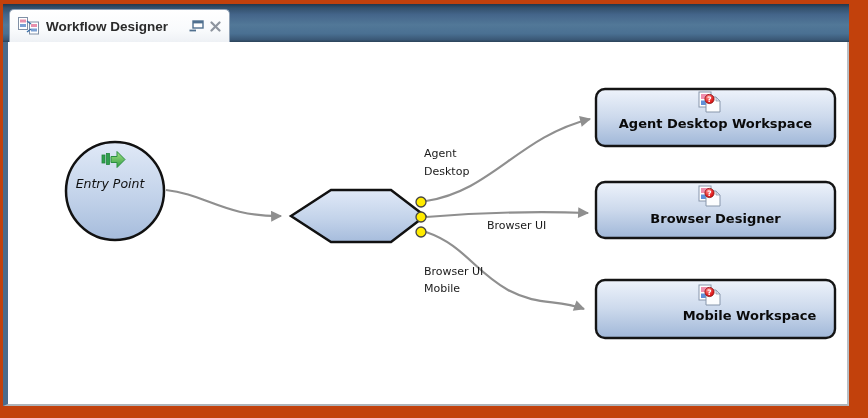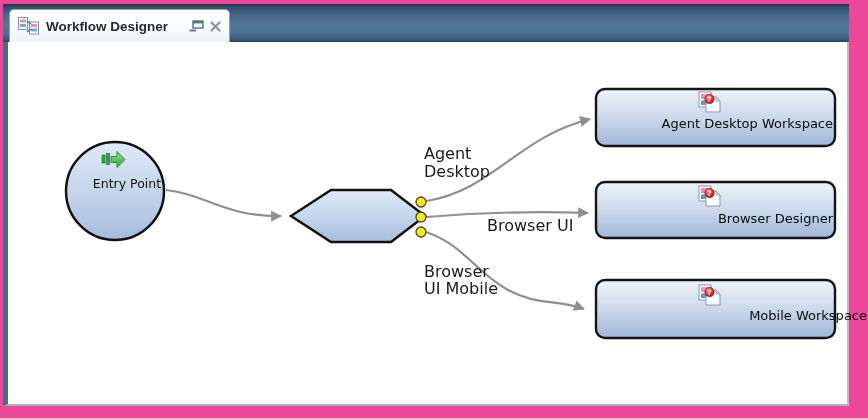--- a/index.html
+++ b/index.html
@@ -1,40 +1,40 @@
 <!DOCTYPE html>
 <html><head>
 <meta charset="utf-8">
 <style>
   html,body{margin:0;padding:0;}
   body{width:868px;height:418px;overflow:hidden;background:#000;font-family:"DejaVu Sans",sans-serif;}
-  .page{position:relative;width:868px;height:418px;background:#ec4899;}
+  .page{position:relative;width:868px;height:418px;background:#c2410c;}
 
   
   .frame{position:absolute;left:3px;top:4px;width:846px;height:402px;}
   .tabbar{position:absolute;left:0;top:0;width:100%;height:38px;
     background:linear-gradient(180deg,#22374b 0%,#33506c 10%,#44658a 28%,#527898 55%,#4a7092 78%,#3a5876 94%,#2b4258 100%);}
   .bodyarea{position:absolute;left:0;top:38px;width:100%;height:364px;background:#fff;
     border-left:5px solid #4a6b8c;border-right:2px solid #b9bec4;border-bottom:2px solid #aeb3b9;box-sizing:border-box;}
 
   
   .tab{position:absolute;left:6px;top:5px;width:221px;height:33px;box-sizing:border-box;
     background:linear-gradient(180deg,#ffffff 0%,#f8fafc 65%,#eef1f5 100%);
     border:1px solid #8fa1b5;border-bottom:none;border-radius:5px 5px 0 0;
     display:flex;align-items:center;gap:6px;padding:0 8px;z-index:3;}
   .tab-title{font-family:"Liberation Sans",sans-serif;font-weight:bold;font-size:13.5px;color:#2b2b2b;white-space:nowrap;}
   .tab-spacer{flex:1;}
   .tab .ic{display:flex;align-items:center;}
 
   
   .overlay{position:absolute;inset:0;z-index:2;}
   .overlay svg{position:absolute;left:0;top:0;}
-  .lbl{position:absolute;color:#141414;font-size:16px;line-height:17px;}
+  .lbl{position:absolute;color:#141414;font-size:11px;line-height:17px;}
   .node-lbl{text-align:center;font-size:12.5px;color:#101010;}
-  .box-lbl{text-align:right;font-size:13px;color:#0a0a0a;width:235px;left:598px;}
+  .box-lbl{text-align:center;font-size:13px;color:#0a0a0a;width:235px;left:598px;font-weight:bold;}
   .edge-lbl{color:#1a1a1a;}
 </style>
 </head>
 <body>
 
 <div class="page">
   <div class="frame">
     <div class="tabbar"></div>
 
     <div class="tab">
@@ -126,21 +126,21 @@
 
       <use href="#ws-icon" x="699" y="92"></use>
       <use href="#ws-icon" x="699" y="186"></use>
       <use href="#ws-icon" x="699" y="285"></use>
 
       <circle cx="421" cy="202" r="5" fill="#ffeb00" stroke="#444" stroke-width="1.3"></circle>
       <circle cx="421" cy="217" r="5" fill="#ffeb00" stroke="#444" stroke-width="1.3"></circle>
       <circle cx="421" cy="232" r="5" fill="#ffeb00" stroke="#444" stroke-width="1.3"></circle>
     </svg>
 
-    <div class="lbl node-lbl" style="left:77px;top:175px;width:100px;">Entry Point</div>
+    <div class="lbl node-lbl" style="left:60px;top:175px;width:100px;font-style:italic;">Entry Point</div>
     <div class="lbl box-lbl" style="top:115px;">Agent Desktop Workspace</div>
     <div class="lbl box-lbl" style="top:210px;">Browser Designer</div>
     <div class="lbl box-lbl" style="top:307px;padding-left:34px;">Mobile Workspace</div>
 
     <div class="lbl edge-lbl" style="left:424px;top:145px;width:74px;line-height:18px;">Agent Desktop</div>
     <div class="lbl edge-lbl" style="left:424px;top:263px;width:80px;">Browser UI Mobile</div>
     <div class="lbl edge-lbl" style="left:487px;top:217px;width:95px;white-space:nowrap;">Browser UI</div>
   </div>
 </div>
 

